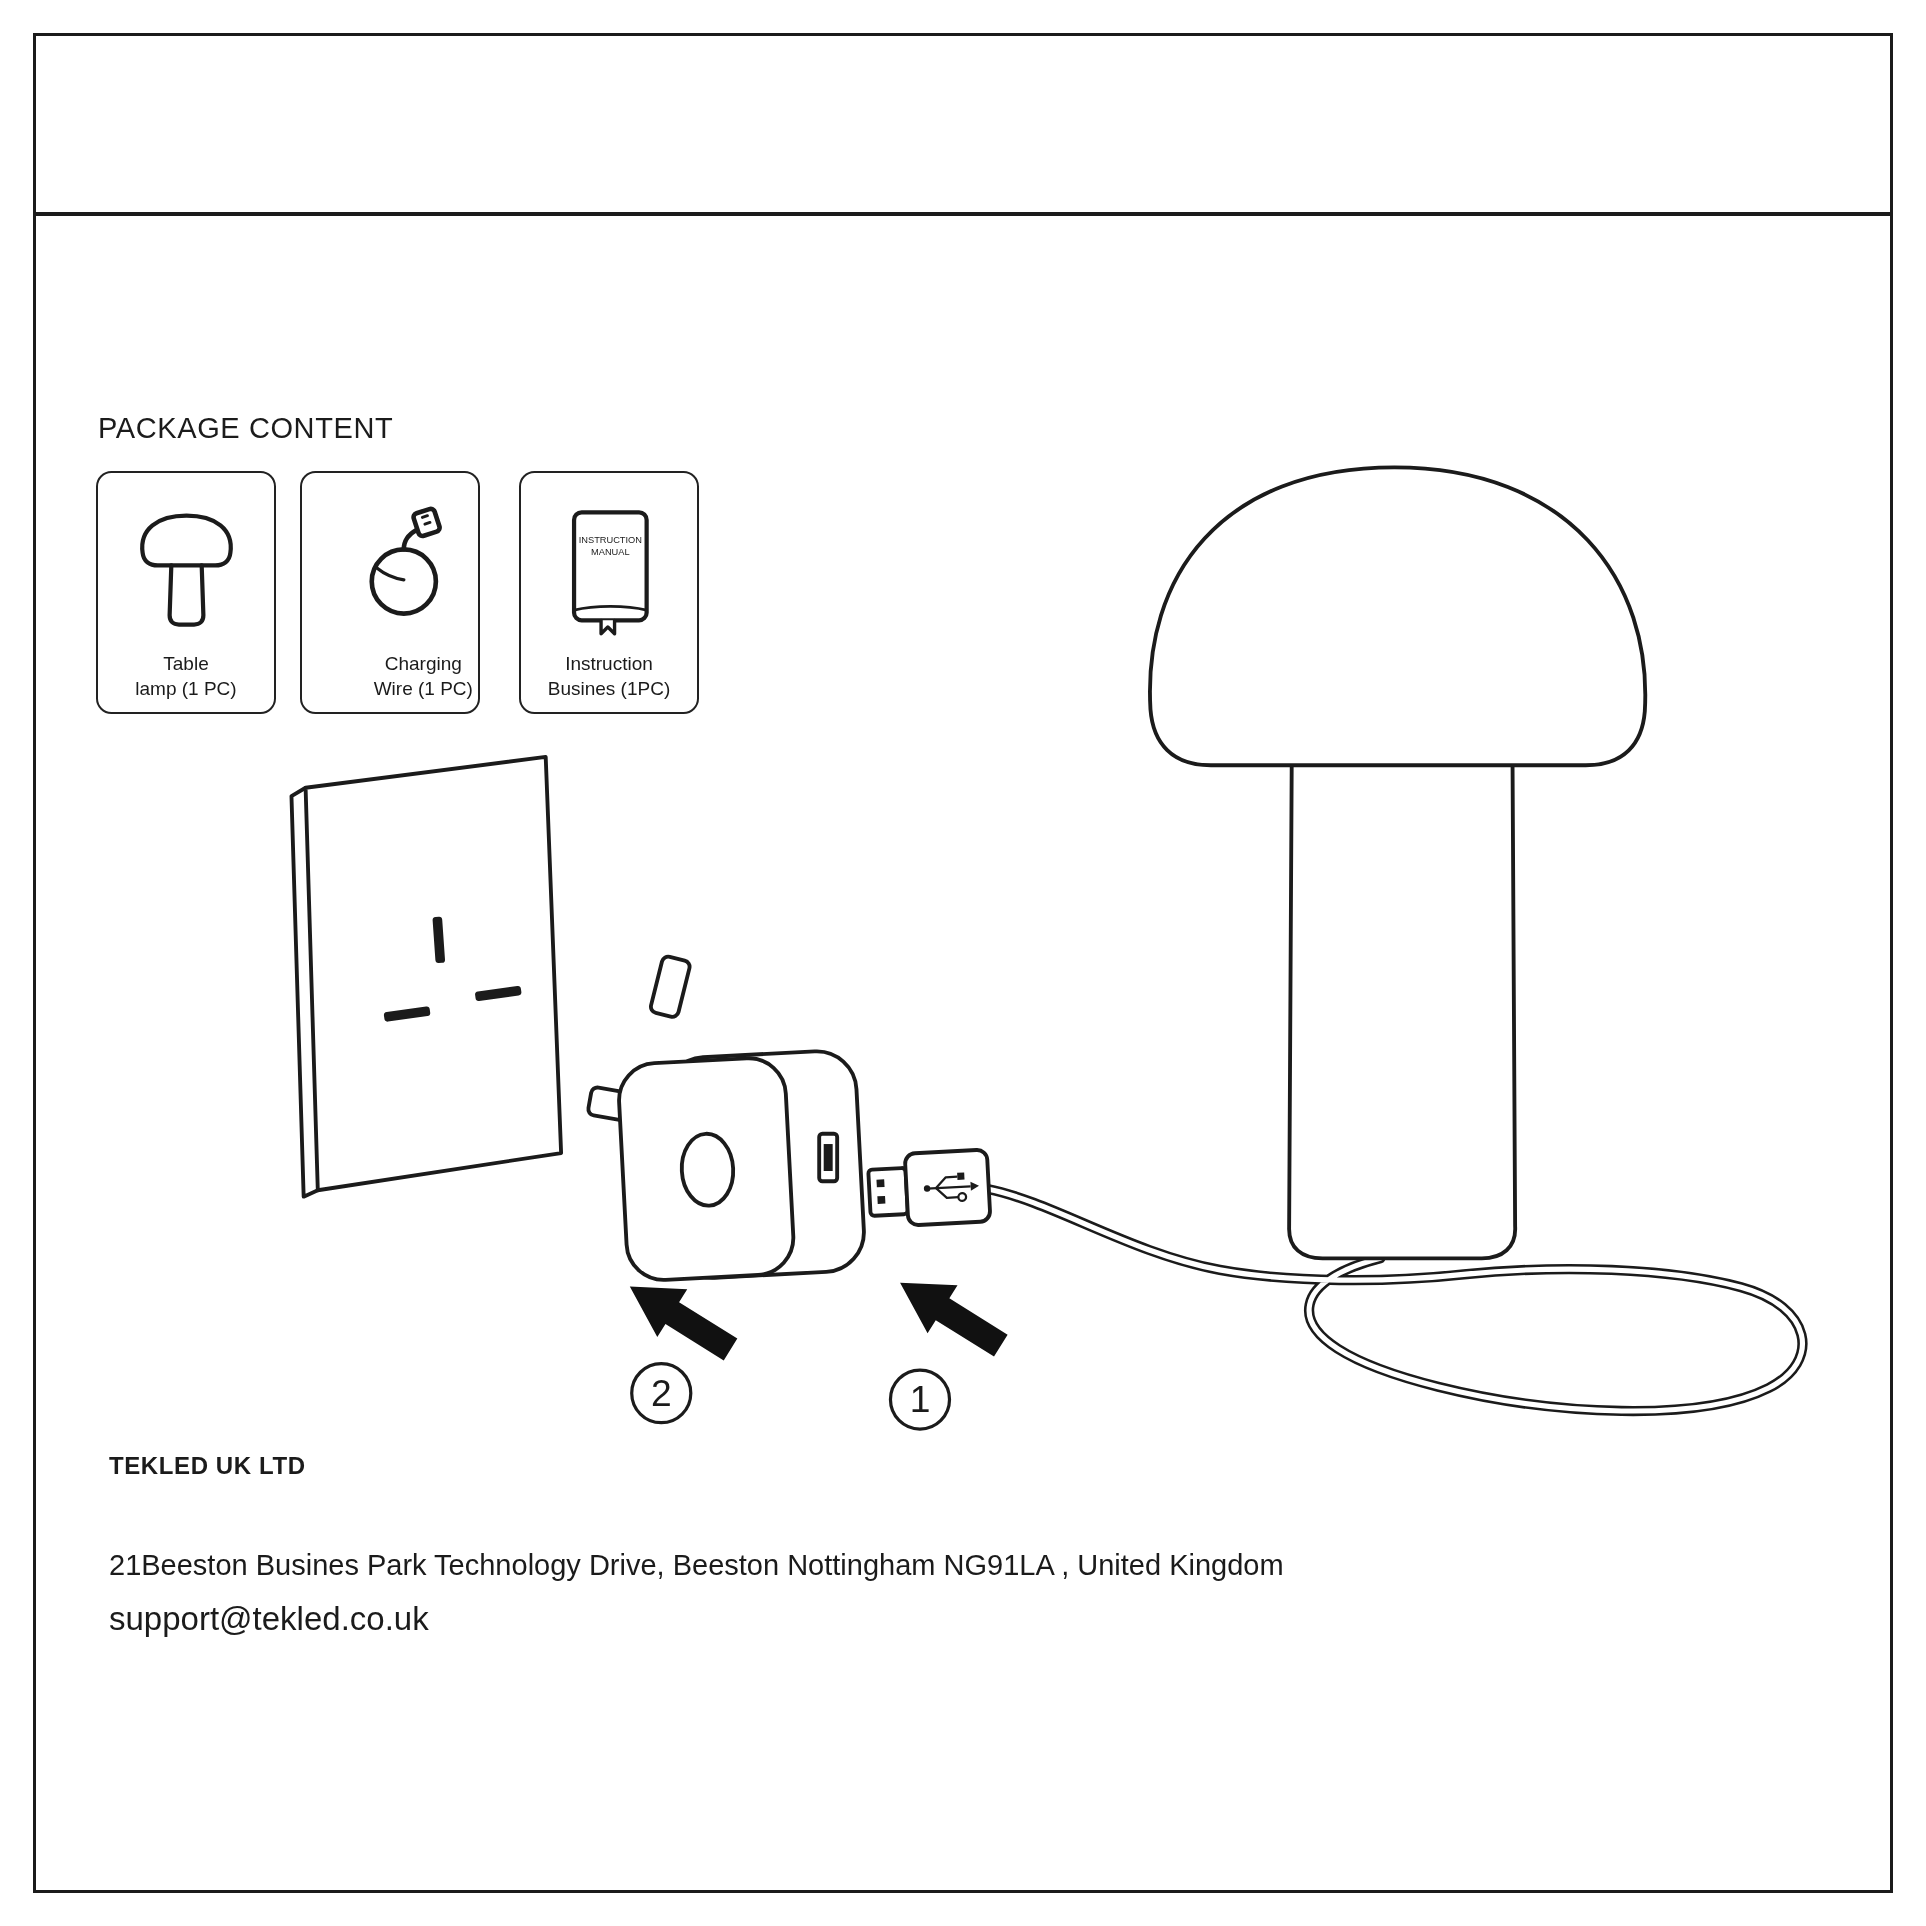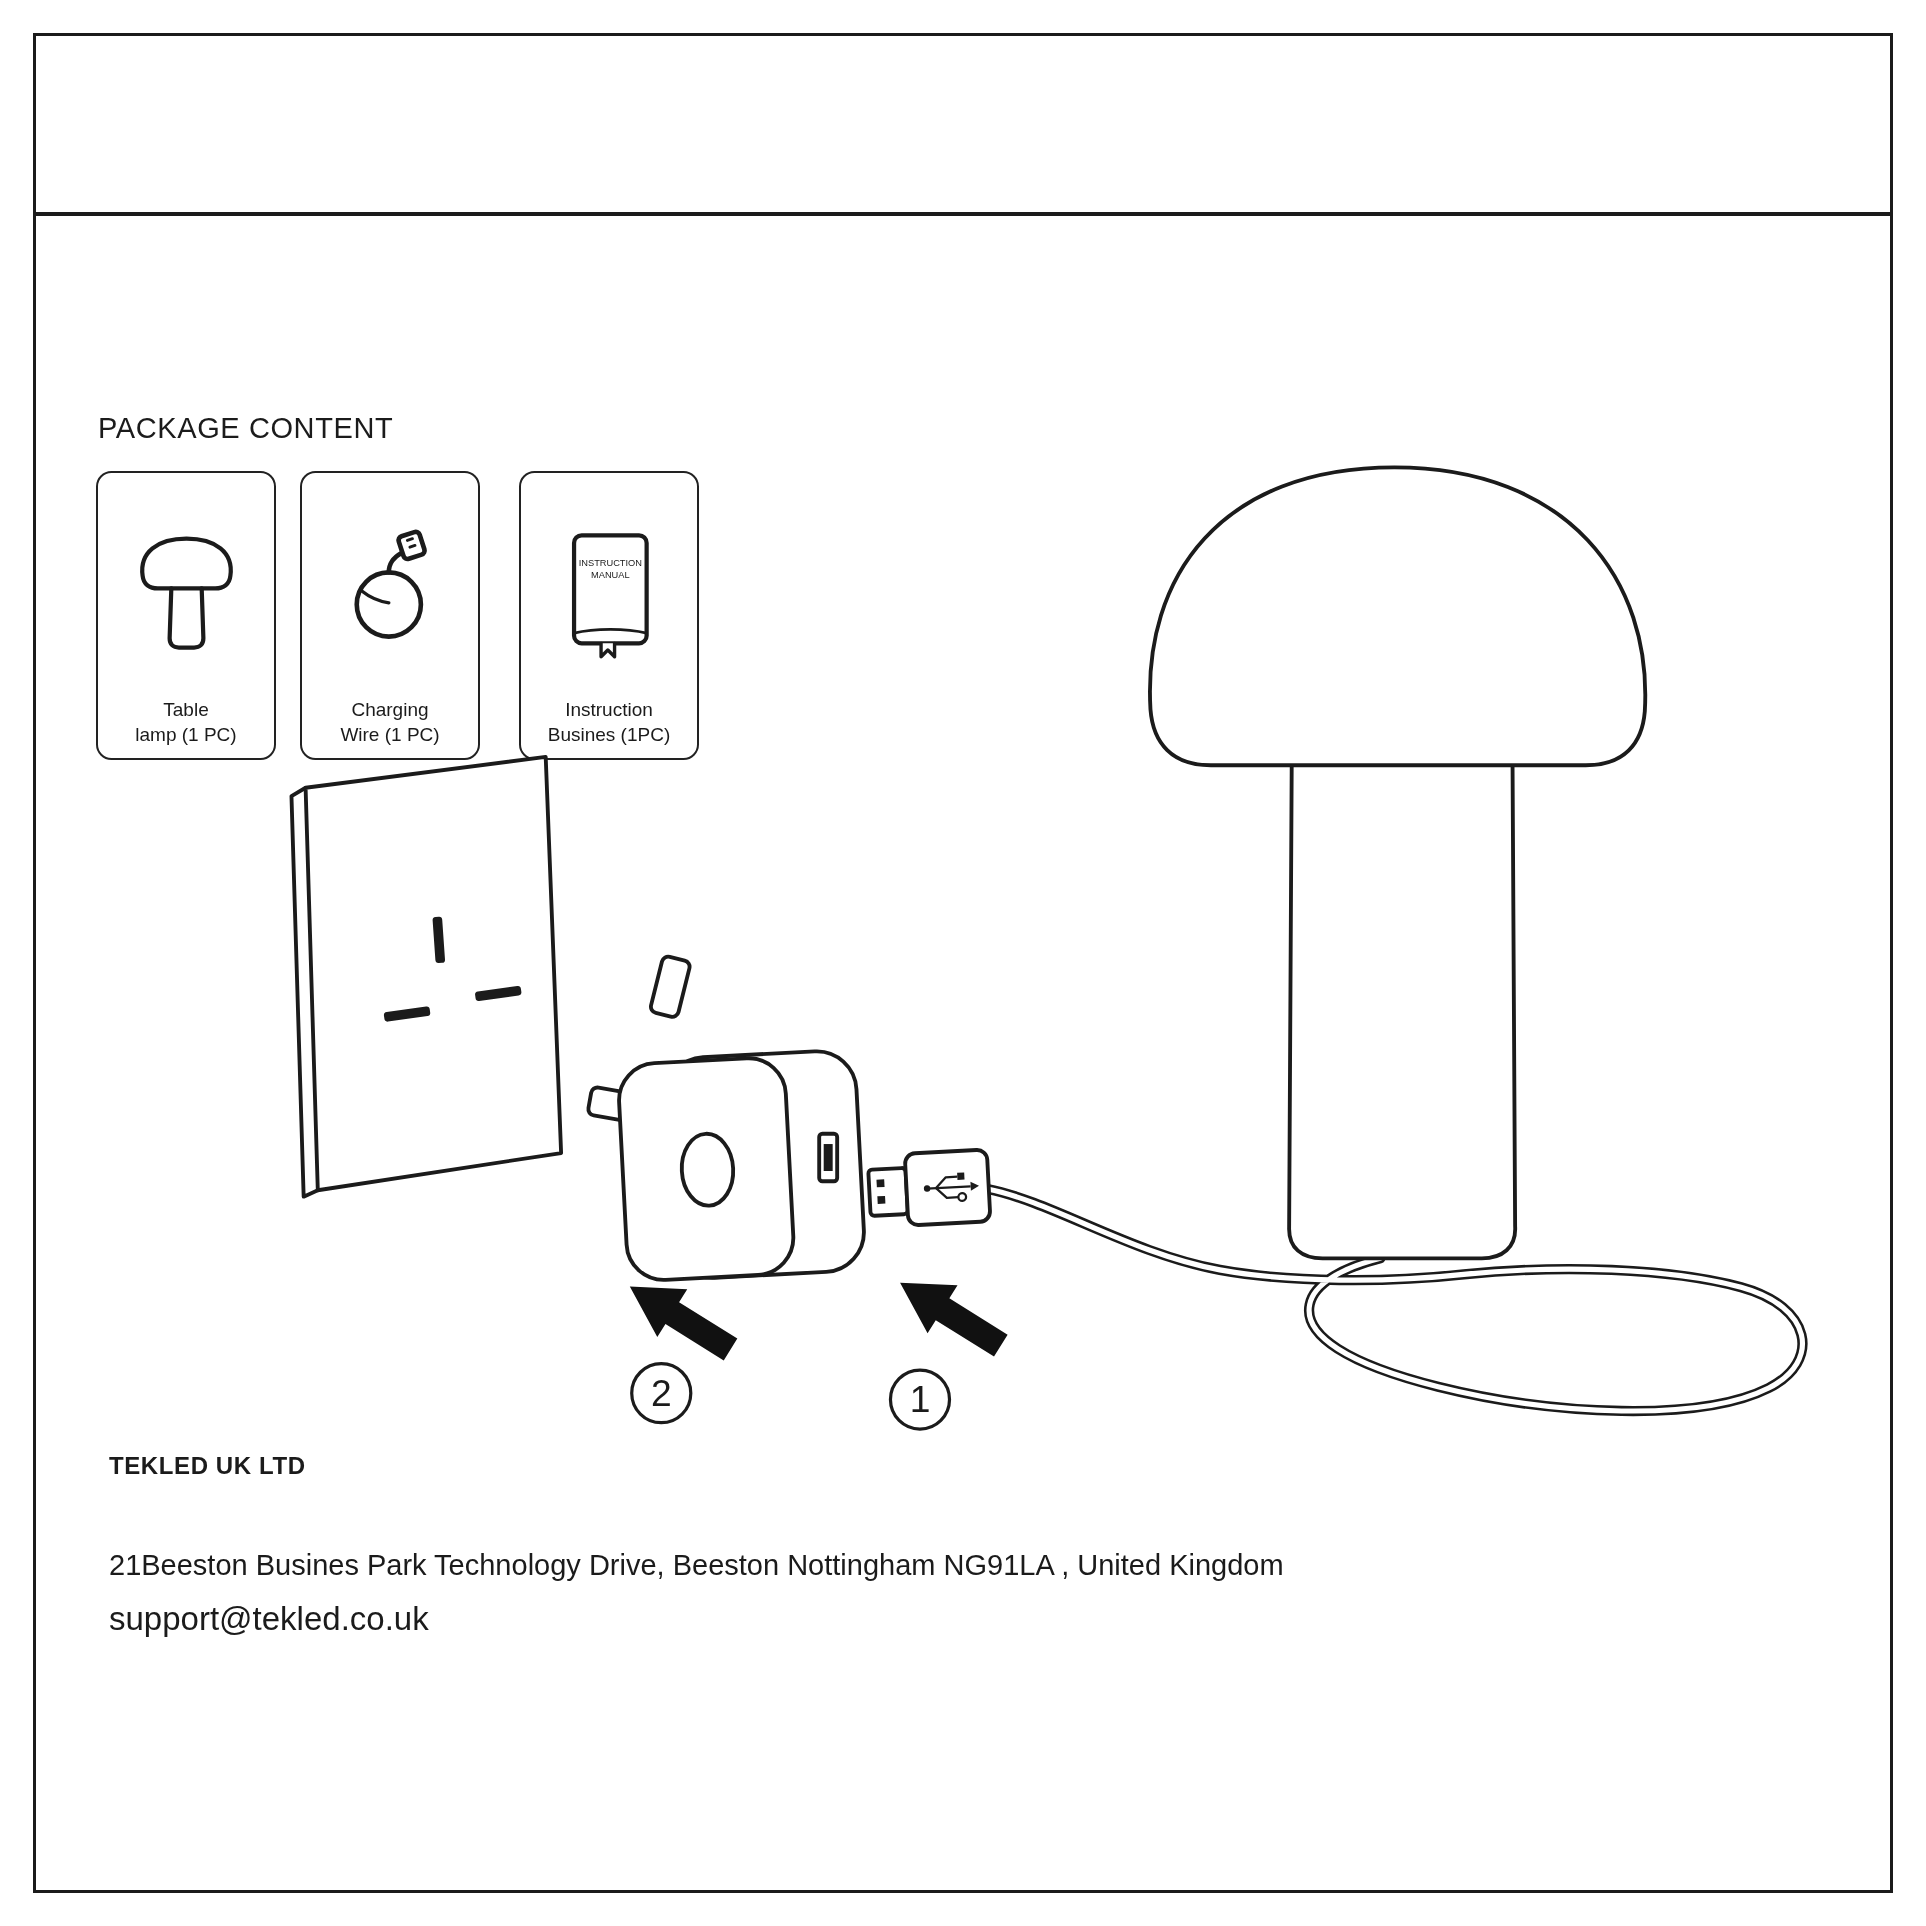--- a/index.html
+++ b/index.html
@@ -2,26 +2,26 @@
 <html style="font-size:10.3px"><head>
 <meta charset="utf-8">
 <style>
   html,body{margin:0;padding:0;background:#ffffff;}
   body{font-family:"Liberation Sans","DejaVu Sans",sans-serif;color:#1b1b1b;}
   #page{position:relative;width:1926px;height:1926px;background:#ffffff;overflow:hidden;}
   .frame{position:absolute;left:33px;top:33px;right:33px;bottom:33px;border:3.9px solid #1b1b1b;}
   .title{position:absolute;left:106px;top:62px;font-size:63px;font-weight:bold;letter-spacing:1.9px;white-space:nowrap;}
   .rule{position:absolute;left:33px;top:212px;width:1859px;height:3.9px;background:#1b1b1b;}
   .pc-heading{position:absolute;left:98px;top:412px;font-size:29px;font-weight:normal;letter-spacing:0.6px;}
-  .pc-box{position:absolute;top:471px;width:180px;height:289px;border:2.6px solid #222;border-radius:15.4px;
+  .pc-box{position:absolute;top:471px;width:180px;height:243px;border:2.6px solid #222;border-radius:15.4px;
           display:flex;flex-direction:column;align-items:center;justify-content:space-between;box-sizing:border-box;padding:11.6px 5.1px 10.3px 5.1px;background:#fff;}
   .pc-box .icon-wrap{flex:1;display:flex;align-items:center;justify-content:center;}
   .pc-caption{text-align:center;font-size:19px;line-height:1.3;}
   .pc-caption span{display:block;}
-  #box1{left:96px;justify-content:space-between;} #box2{left:300px;} #box3{left:519px;}
+  #box1{left:96px;justify-content:space-between;} #box2{left:300px;align-items:flex-end;} #box3{left:519px;}
   .diagram-svg{position:absolute;left:0;top:0;width:1926px;height:1926px;}
   .footer-company{position:absolute;left:109px;top:1452px;font-size:24px;font-weight:600;letter-spacing:0.6px;}
   .footer-address{position:absolute;left:109px;top:1549px;font-size:29px;white-space:nowrap;}
   .footer-email{position:absolute;left:109px;top:1600px;font-size:33px;}
   svg{font-family:inherit;}
   svg text{fill:#1b1b1b;}
 </style>
 </head>
 <body>
 

